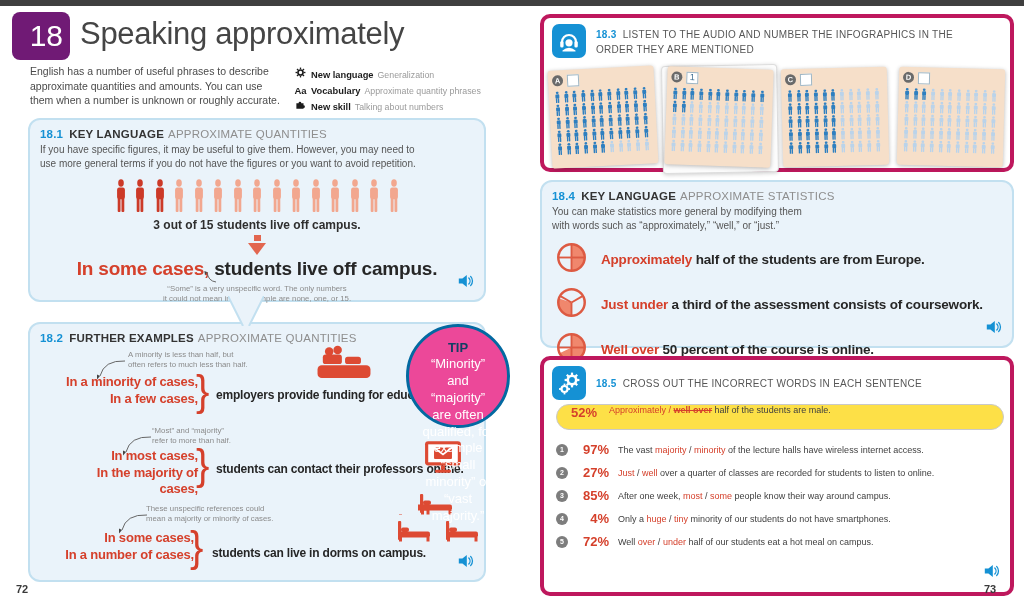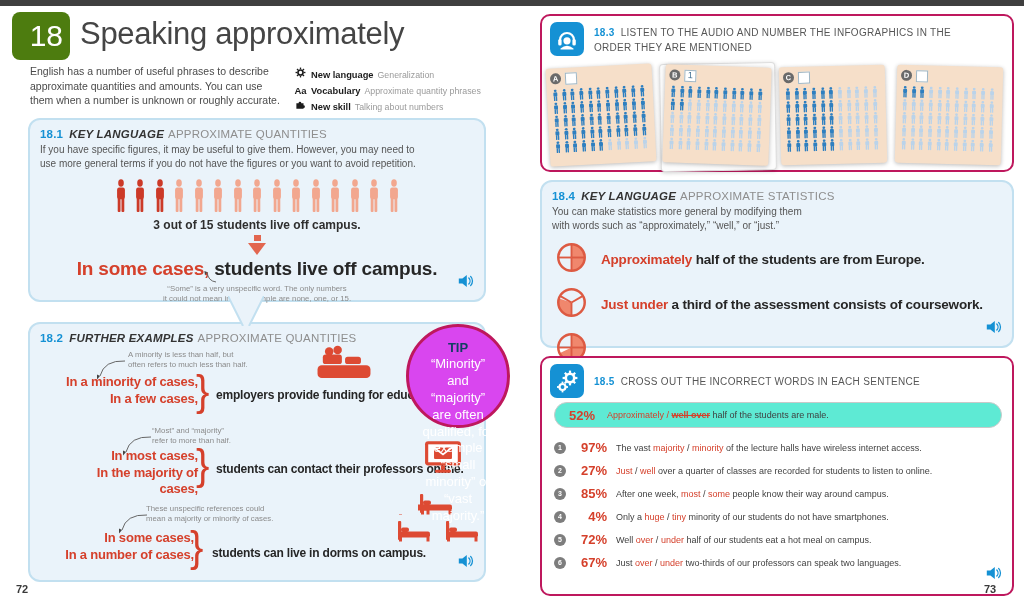--- a/index.html
+++ b/index.html
@@ -1,35 +1,35 @@
 <!DOCTYPE html>
 <html><head>
 <meta charset="utf-8">
 <style>
   html,body{margin:0;padding:0;background:#ffffff;font-family:"Liberation Sans",sans-serif;}
   #page{position:relative;width:1024px;height:613px;background:#ffffff;overflow:hidden;}
   .topbar{position:absolute;left:0;top:0;width:1024px;height:6px;background:#3f3f3f;}
 
   
-  .unit-tab{position:absolute;left:12px;top:12px;width:58px;height:48px;background:#4d7c0f;border-radius:8px;color:#fff;font-size:30px;font-weight:300;text-align:right;line-height:48px;padding-right:7px;box-sizing:border-box;}
+  .unit-tab{position:absolute;left:12px;top:12px;width:58px;height:48px;background:#701a75;border-radius:8px;color:#fff;font-size:30px;font-weight:300;text-align:right;line-height:48px;padding-right:7px;box-sizing:border-box;}
   .page-title{position:absolute;left:80px;top:16px;font-size:31px;font-weight:300;color:#454545;letter-spacing:-.3px;}
   .intro{position:absolute;left:30px;top:64px;width:258px;font-size:10.5px;line-height:1.4;color:#4a4a4a;}
   .skills{position:absolute;left:293px;top:67px;width:210px;}
   .skill-row{display:flex;align-items:flex-end;margin-bottom:3px;height:13px;}
   .skill-icon{width:15px;text-align:center;margin-right:3px;font-weight:bold;font-size:9.5px;color:#1c1c1c;flex:none;}
   .skill-label{font-size:9.3px;font-weight:bold;color:#1c1c1c;margin-right:4px;white-space:nowrap;}
   .skill-value{font-size:8.8px;color:#9a9a9a;white-space:nowrap;}
 
   
   .panel{position:absolute;box-sizing:border-box;border-radius:12px;}
   .panel.blue{background:#eaf3fa;border:2px solid #c2e0f0;}
-  .panel.white{background:#ffffff;border:2px solid #be185d;border-radius:10px;}
+  .panel.white{background:#ffffff;border:4px solid #be185d;border-radius:10px;}
   .sec-head{padding:8px 10px 0;font-size:11.5px;letter-spacing:.2px;white-space:nowrap;}
   .sec-num{color:#1591d4;font-weight:bold;margin-right:6px;}
-  .sec-kind{color:#333;font-weight:bold;margin-right:4px;font-style:italic;}
+  .sec-kind{color:#333;font-weight:bold;margin-right:4px;}
   .sec-title{color:#8e8e8e;}
   .body-text{padding:3px 10px 0;font-size:10px;line-height:1.35;color:#555;white-space:pre-line;}
 
   
   #p181{left:28px;top:118px;width:458px;height:184px;}
   .fig-row{display:flex;justify-content:center;gap:5.5px;margin-top:9px;}
   .fig-lg svg{width:14px;height:34px;display:block;}
   .caption{ text-align:center;font-size:12px;font-weight:bold;color:#2e2e2e;margin-top:5px;}
   .down-arrow{width:0;height:0;margin:2px auto 0;border-left:9px solid transparent;border-right:9px solid transparent;border-top:12px solid #e2664f;}
   .arrow-stem{width:7px;height:6px;background:#e2664f;margin:3px auto 0;}
@@ -49,21 +49,21 @@
   .conn{position:absolute;}
   #ex0-note{left:98px;top:26px;} #ex0-conn{left:62px;top:34px;}
   #ex0-phrases{right:286px;top:50px;} #ex0-brace{left:166px;top:44px;}
   #ex0-sentence{left:186px;top:64px;} #ex0-icon{left:286px;top:20px;}
   #ex1-note{left:122px;top:102px;} #ex1-conn{left:88px;top:110px;}
   #ex1-phrases{right:286px;top:124px;margin-left:28px;} #ex1-brace{left:166px;top:118px;}
   #ex1-sentence{left:186px;top:138px;} #ex1-icon{left:394px;top:116px;}
   #ex2-note{left:116px;top:180px;} #ex2-conn{left:84px;top:188px;}
   #ex2-phrases{right:290px;top:206px;} #ex2-brace{left:160px;top:200px;}
   #ex2-sentence{left:182px;top:222px;} #ex2-icon{left:368px;top:170px;}
-  .tip-circle{position:absolute;left:406px;top:324px;width:104px;height:104px;border-radius:50%;background:#d946ef;border:3px solid #be185d;box-sizing:border-box;z-index:4;text-align:center;}
+  .tip-circle{position:absolute;left:406px;top:324px;width:104px;height:104px;border-radius:50%;background:#ec4899;border:3px solid #0369a1;box-sizing:border-box;z-index:4;text-align:center;}
   .tip-title{font-size:13px;font-weight:bold;color:#123f63;margin-top:13px;}
   .tip-body{font-size:13px;color:#ffffff;line-height:1.3;padding:1px 13px 0;}
 
   
   #p183{left:540px;top:14px;width:474px;height:158px;}
   .task-icon-sq{position:absolute;left:8px;top:6px;width:34px;height:34px;background:#1591d4;border-radius:7px;display:flex;align-items:center;justify-content:center;}
   .task-head{position:absolute;left:52px;top:9px;width:372px;font-size:10px;letter-spacing:.3px;color:#565656;line-height:1.5;}
   .cards-row{position:absolute;left:4px;top:50px;width:466px;}
   .card{position:absolute;width:106px;height:98px;background:#f6dfc9;border-radius:3px;box-shadow:0 1px 4px rgba(0,0,0,.28);padding:4px;box-sizing:border-box;}
   .card-backing{position:absolute;width:114px;height:106px;background:#fcfcfc;border:1px solid #ddd;border-radius:4px;box-shadow:0 1px 4px rgba(0,0,0,.2);}
@@ -72,21 +72,21 @@
   .answer-box{width:12px;height:12px;background:#fff;border:1.5px solid #9fb6c4;margin-left:4px;box-sizing:border-box;font-size:9px;color:#3f6e92;text-align:center;line-height:9px;cursor:pointer;}
   .people-grid{margin-top:4px;display:grid;grid-template-columns:repeat(11,8.7px);row-gap:1px;justify-items:center;}
   .fig-sm svg{width:7px;height:12px;display:block;}
 
   #p184{left:540px;top:180px;width:474px;height:168px;}
   .stat-item{display:flex;align-items:center;padding-left:14px;margin-top:10px;}
   .stat-item svg{flex:none;margin-right:14px;}
   .stat-text{font-size:13.5px;font-weight:bold;color:#262626;letter-spacing:-.2px;white-space:nowrap;}
 
   #p185{left:540px;top:356px;width:474px;height:240px;}
-  .ex-pill{position:absolute;left:12px;top:44px;width:448px;height:26px;background:#5eead4;border:1px solid #c9c9c9;border-radius:13px;display:flex;align-items:center;padding:0 14px;box-sizing:border-box;}
+  .ex-pill{position:absolute;left:12px;top:44px;width:448px;height:26px;background:#fde047;border:1px solid #c9c9c9;border-radius:13px;display:flex;align-items:flex-start;padding:0 14px;box-sizing:border-box;}
   .pill-pct{font-size:13px;font-weight:bold;color:#d5402b;margin-right:12px;}
   .q-rows{position:absolute;left:12px;top:78px;width:456px;}
   .q-row{display:flex;align-items:center;height:23px;white-space:nowrap;}
   .num-circle{width:12px;height:12px;border-radius:50%;background:#7d7d7d;color:#fff;font-size:7px;font-weight:bold;text-align:center;line-height:12px;flex:none;}
   .q-pct{width:34px;text-align:right;font-size:13px;font-weight:bold;color:#d5402b;margin:0 9px 0 7px;flex:none;}
   .q-text{font-size:9px;color:#3f3f3f;}
   .sg-n{color:#3f3f3f;} .sg-r{color:#d5402b;font-weight:normal;} .sg-rs{color:#d5402b;font-weight:bold;text-decoration:line-through;}
 
   .pageno{position:absolute;font-size:11px;font-weight:bold;color:#3a3a3a;}
   #pn-l{left:16px;top:583px;} #pn-r{left:984px;top:583px;}
@@ -2193,20 +2193,21 @@
         </div>
         <div class="stat-item">
           <span><svg width="31" height="31" viewBox="0 0 30 30">
               <path d="M15 15 L15.00 2.20 A12.8 12.8 0 1 1 3.42 20.45 Z" fill="#f0876d"></path>
               <line x1="15" y1="15" x2="15.00" y2="2.20" stroke="#dd5a42" stroke-width="1.8"></line>
               <line x1="15" y1="15" x2="27.80" y2="15.00" stroke="#dd5a42" stroke-width="1.8"></line>
               <line x1="15" y1="15" x2="15.00" y2="27.80" stroke="#dd5a42" stroke-width="1.8"></line>
               <line x1="15" y1="15" x2="2.20" y2="15.00" stroke="#dd5a42" stroke-width="1.8"></line>
               <circle cx="15" cy="15" r="12.8" fill="none" stroke="#dd5a42" stroke-width="2.4"></circle>
             </svg></span>
+          <span class="stat-text"><span class="red">Well over</span><span> 50 percent of the course is online.</span></span>
         </div>
       </div>
     <span class="audio-btn"><svg width="16" height="14" viewBox="0 0 20 16">
           <path d="M1 5 h4.5 L11 .5 v15 L5.5 11 H1 z" fill="#1591d4"></path>
           <path d="M13.5 4.2 a5.5 5.5 0 0 1 0 7.6 M15.8 2.2 a8.5 8.5 0 0 1 0 11.6" stroke="#1591d4" fill="none" stroke-width="1.6" stroke-linecap="round"></path>
         </svg></span>
   </div>
 
   <div id="p185" class="panel white" style="position:absolute;padding-left:30px;">
     <span class="task-icon-sq">
@@ -2255,25 +2256,20 @@
         <div class="q-row">
           <span class="num-circle">4</span>
           <span class="q-pct">4%</span>
           <span class="q-text"><span class="sg-n">Only a </span><span class="sg-r">huge</span><span class="sg-n"> / </span><span class="sg-r">tiny</span><span class="sg-n"> minority of our students do not have smartphones.</span></span>
         </div>
         <div class="q-row">
           <span class="num-circle">5</span>
           <span class="q-pct">72%</span>
           <span class="q-text"><span class="sg-n">Well </span><span class="sg-r">over</span><span class="sg-n"> / </span><span class="sg-r">under</span><span class="sg-n"> half of our students eat a hot meal on campus.</span></span>
         </div>
-        <div class="q-row">
-          <span class="num-circle">6</span>
-          <span class="q-pct">67%</span>
-          <span class="q-text"><span class="sg-n">Just </span><span class="sg-r">over</span><span class="sg-n"> / </span><span class="sg-r">under</span><span class="sg-n"> two-thirds of our professors can speak two languages.</span></span>
-        </div>
       </div>
     <span class="audio-btn" style="bottom:10px;"><svg width="16" height="14" viewBox="0 0 20 16">
           <path d="M1 5 h4.5 L11 .5 v15 L5.5 11 H1 z" fill="#1591d4"></path>
           <path d="M13.5 4.2 a5.5 5.5 0 0 1 0 7.6 M15.8 2.2 a8.5 8.5 0 0 1 0 11.6" stroke="#1591d4" fill="none" stroke-width="1.6" stroke-linecap="round"></path>
         </svg></span>
   </div>
 
   <div id="pn-l" class="pageno">72</div>
   <div id="pn-r" class="pageno">73</div>
 </div>

